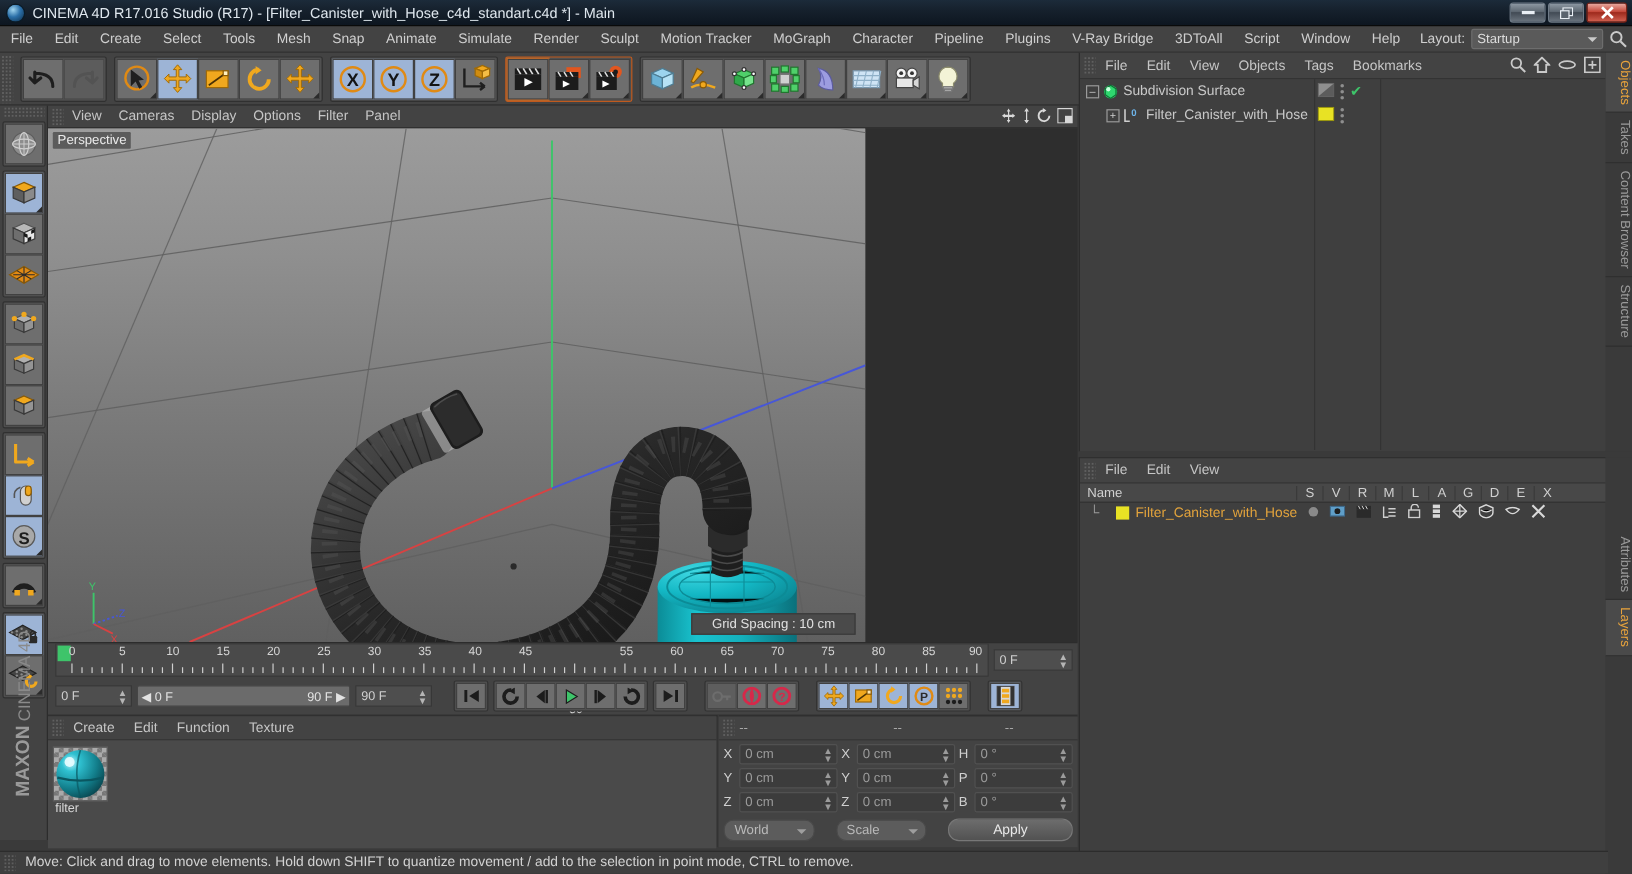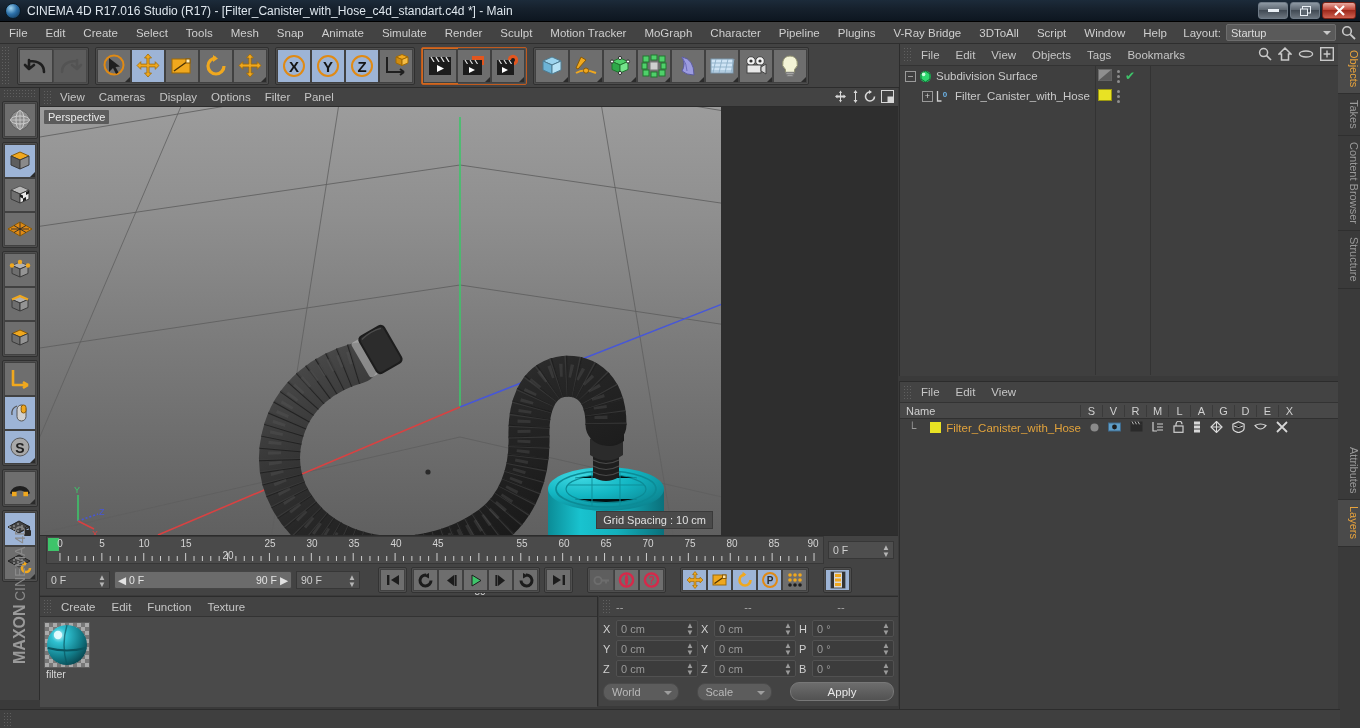--- a/index.html
+++ b/index.html
@@ -109,21 +109,21 @@
     background-size:3px 3px; opacity:.55; }
   .vp-menu { padding:0 7px; font-size:11.5px; color:#c6c6c6; line-height:19px;}
   .vp-head-icons { position:absolute; right:4px; top:2px; display:flex; gap:4px; align-items:center;}
   .vp-canvas { position:relative; width:681px; height:428px; overflow:hidden;
                background:linear-gradient(175deg,#999999 0%,#8e8e8e 22%,#7e7e7e 50%,#6e6e6e 78%,#5f5f5f 100%); }
   .vp-label {
     position:absolute; left:4px; top:3px; padding:1px 4px;
     background:rgba(40,40,40,.55); color:#eaeaea; font-size:11px; border-radius:1px;
   }
   .grid-spacing {
-    position:absolute; right:8px; bottom:6px; padding:2px 6px;
+    position:absolute; right:8px; bottom:6px; padding:2px 16px;
     background:#4a4a4a; border:1px solid #3a3a3a; color:#e0e0e0; font-size:11px;
   }
   .axis-gizmo { position:absolute; left:16px; bottom:-6px; }
 
   
   .timeline { position:absolute; left:40px; top:535px; width:858px; height:60px;
               background:#434343; border-top:1px solid #2c2c2c; }
   .tl-row1 { position:relative; height:30px; display:flex; align-items:flex-start;}
   .tl-ruler { position:relative; margin-left:6px; width:778px; height:28px;
               background:#4a4a4a; border:1px solid #373737; }
@@ -788,21 +788,21 @@
   </div>
 
   <div class="timeline">
     <div class="tl-row1">
       <div class="tl-ruler">
         <div class="tl-playhead"></div>
         <div class="tl-tick-lbl" style="left:13px;">0</div>
         <div class="tl-tick-lbl" style="left:55px;">5</div>
         <div class="tl-tick-lbl" style="left:97px;">10</div>
         <div class="tl-tick-lbl" style="left:139px;">15</div>
-        <div class="tl-tick-lbl" style="left:181px;margin-top:12px;">20</div>
+        <div class="tl-tick-lbl" style="left:181px;">20</div>
         <div class="tl-tick-lbl" style="left:223px;">25</div>
         <div class="tl-tick-lbl" style="left:265px;">30</div>
         <div class="tl-tick-lbl" style="left:307px;">35</div>
         <div class="tl-tick-lbl" style="left:349px;">40</div>
         <div class="tl-tick-lbl" style="left:391px;">45</div>
         <div class="tl-tick-lbl" style="left:433px;margin-top:48px;">50</div>
         <div class="tl-tick-lbl" style="left:475px;">55</div>
         <div class="tl-tick-lbl" style="left:517px;">60</div>
         <div class="tl-tick-lbl" style="left:559px;">65</div>
         <div class="tl-tick-lbl" style="left:601px;">70</div>
@@ -1253,15 +1253,16 @@
     <div class="vtab">Structure</div>
   </div>
   <div class="vtabs-bot">
     <div style="height:60px;"></div>
     <div class="vtab">Attributes</div>
     <div class="vtab active">Layers</div>
   </div>
 
   <div class="statusbar">
     <div class="sb-grip"></div>
+    <div class="sb-text">Move: Click and drag to move elements. Hold down SHIFT to quantize movement / add to the selection in point mode, CTRL to remove.</div>
   </div>
 
 </div>
 
 </body></html>

